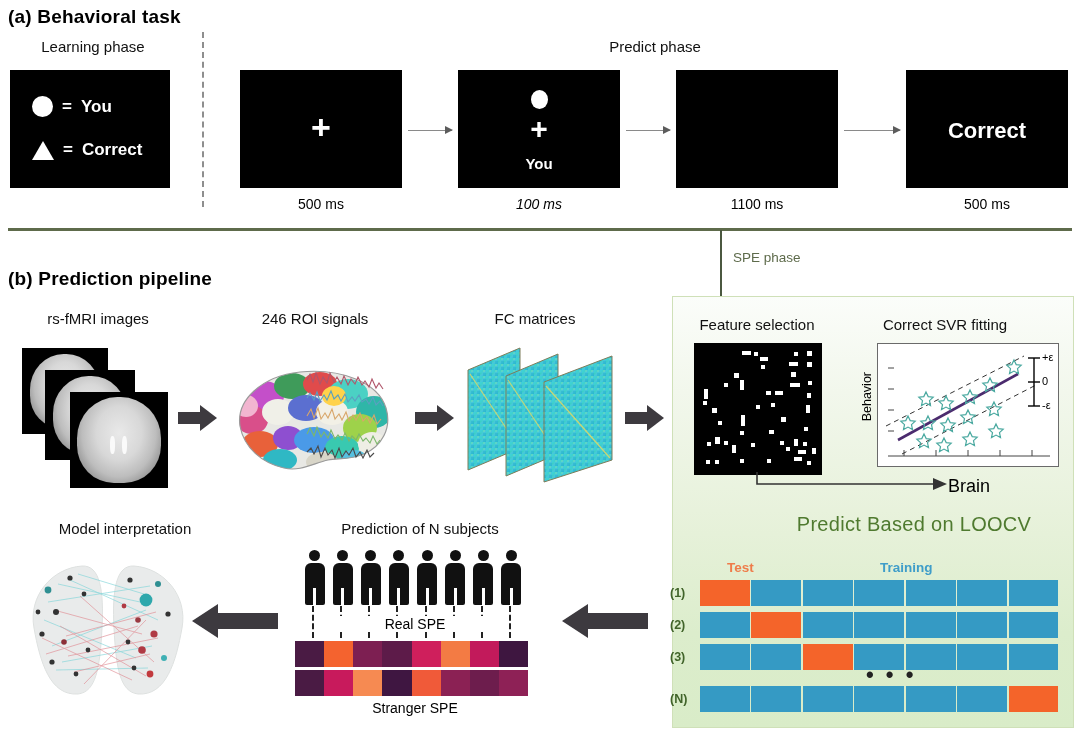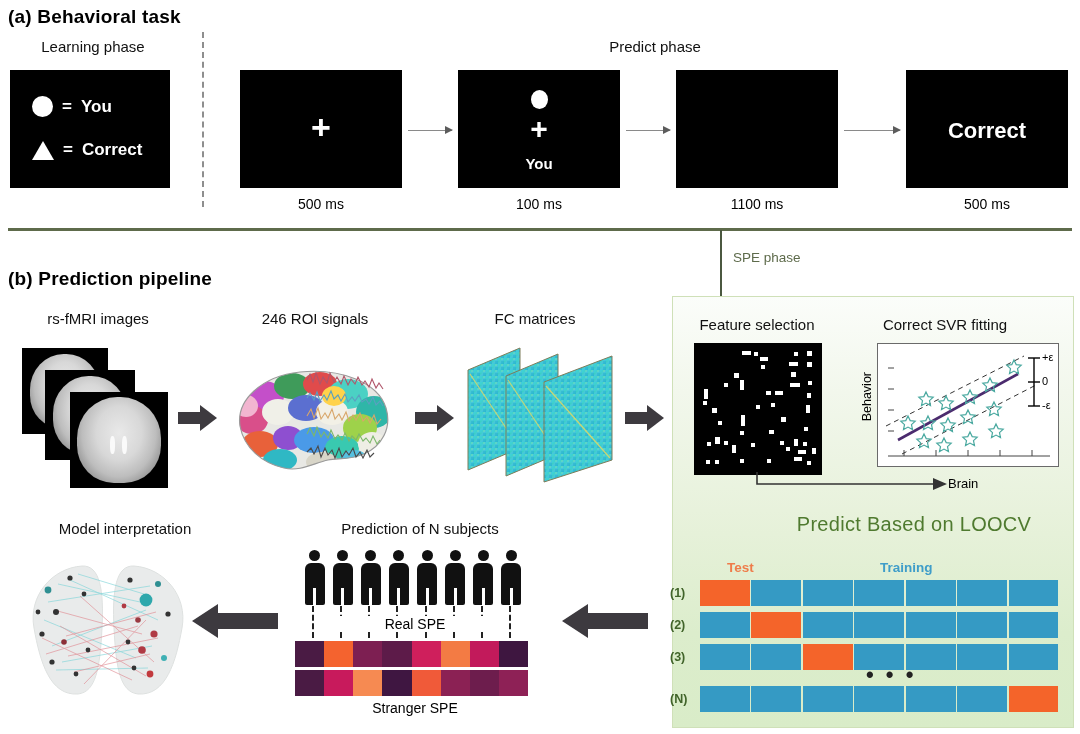--- a/index.html
+++ b/index.html
@@ -43,21 +43,21 @@
   .greenbox{background:linear-gradient(180deg,#fbfdfa 0%,#f2f7ec 22%,#e6f1d9 55%,#dcedcc 78%,#d9ecc8 100%);
             border:1px solid #cfe0b8;}
   .loocv-title{font-size:20px;color:#4f7a2f;text-align:center;letter-spacing:.3px;}
 
   
   .fsmat{background:#000;position:absolute;overflow:hidden;}
   .fsmat i{position:absolute;background:#fff;display:block;}
 
   
   .svrbox{background:#fff;border:1px solid #6a6a6a;position:absolute;}
-  .axl{font-size:13px;}
+  .axl{font-size:18px;}
   .vlabel{writing-mode:vertical-rl;transform:rotate(180deg);font-size:12.5px;}
 
   
   .cvcell{position:absolute;}
   .cv-blue{background:#359ac4;}
   .cv-org{background:#f4642a;}
   .cvrow-label{position:absolute;font-size:12.5px;color:#41642a;font-weight:bold;}
   .cv-test{color:#ef7c4a;font-weight:bold;font-size:13.5px;}
   .cv-train{color:#3f9dc9;font-weight:bold;font-size:13.5px;}
   .dots{color:#222;font-size:22px;font-weight:bold;letter-spacing:3px;}
@@ -109,21 +109,21 @@
 <div class="screen" style="left:240px;top:70px;width:162px;height:118px;">
   <div class="inner plus" style="top:40px;font-size:34px;">+</div>
 </div>
 <div class="abs ms" style="left:240px;top:196px;width:162px;">500 ms</div>
 
 <div class="screen" style="left:458px;top:70px;width:162px;height:118px;">
   <div class="abs dot" style="left:73px;top:20px;width:17px;height:19px;"></div>
   <div class="inner plus" style="top:44px;font-size:30px;">+</div>
   <div class="inner" style="top:85px;font-size:15px;font-weight:bold;">You</div>
 </div>
-<div class="abs ms" style="left:458px;top:196px;width:162px;">100 ms</div>
+<div class="abs ms" style="left:458px;top:196px;width:162px;font-style:italic;">100 ms</div>
 
 <div class="screen" style="left:676px;top:70px;width:162px;height:118px;"></div>
 <div class="abs ms" style="left:676px;top:196px;width:162px;">1100 ms</div>
 
 <div class="screen" style="left:906px;top:70px;width:162px;height:118px;">
   <div class="inner" style="top:48px;font-size:22px;font-weight:bold;">Correct</div>
 </div>
 <div class="abs ms" style="left:906px;top:196px;width:162px;">500 ms</div>
 
 <div class="garrow" style="left:408px;top:130px;width:44px;"></div>

